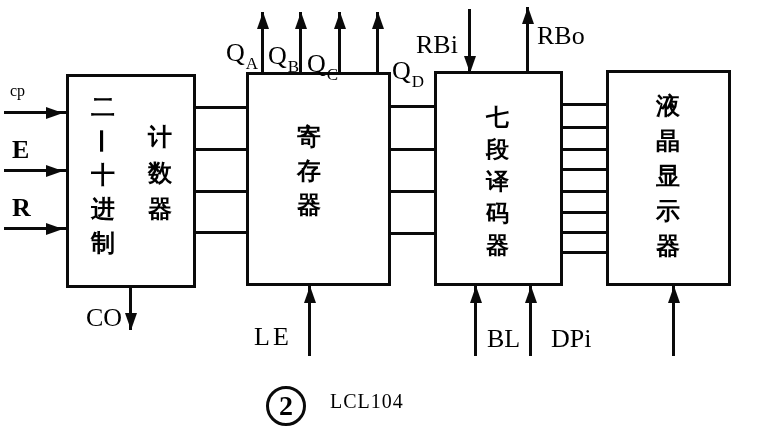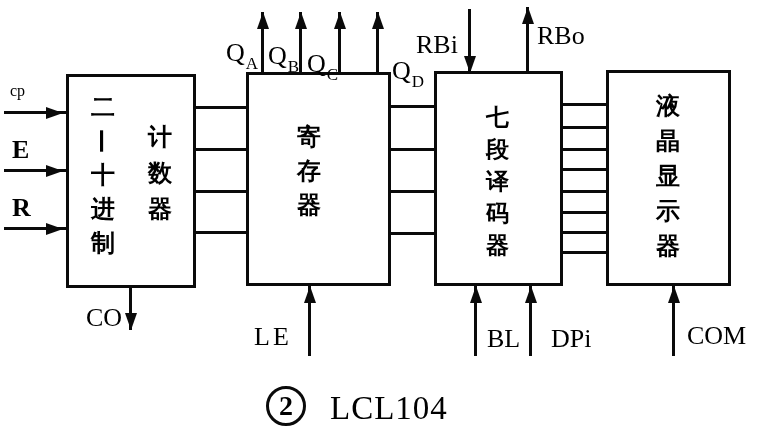--- a/index.html
+++ b/index.html
@@ -30,21 +30,21 @@
   .c34 .vchar { height:34px; line-height:34px; font-size:24px; }
   .c36 .vchar { height:36px; line-height:36px; font-size:24px; }
   .c32 .vchar { height:32px; line-height:32px; font-size:23px; }
   .c35 .vchar { height:35px; line-height:35px; font-size:24px; }
   .capcircle {
     position:absolute; left:266px; top:386px; width:40px; height:40px;
     border:3px solid #0a0a0a; border-radius:50%; box-sizing:border-box;
     display:flex; align-items:center; justify-content:center;
     font-size:28px; font-weight:600;
   }
-  .capcode { position:absolute; left:330px; top:390px; font-size:33px; letter-spacing:1px; }
+  .capcode { position:absolute; left:330px; top:390px; font-size:20px; letter-spacing:1px; }
 </style>
 </head>
 <body>
 
 <div id="stage">
 
   <div class="box" style="left:66px; top:74px; width:130px; height:214px;"></div>
   <div class="box" style="left:246px; top:72px; width:145px; height:214px;"></div>
   <div class="box" style="left:434px; top:71px; width:129px; height:215px;"></div>
   <div class="box" style="left:606px; top:70px; width:125px; height:216px;"></div>
@@ -99,21 +99,20 @@
   <div class="qlbl" style="left:346px; top:58px;margin-left:46px;">
     <span>Q</span><span class="sub">D</span>
   </div>
 
   <div class="lbl" style="left:416px; top:32px;">RBi</div>
   <div class="lbl" style="left:537px; top:23px;">RBo</div>
 
   <div class="lbl" style="left:254px; top:324px; letter-spacing:3px;">LE</div>
   <div class="lbl" style="left:487px; top:326px;">BL</div>
   <div class="lbl" style="left:531px; top:326px;margin-left:20px;">DPi</div>
-  <div class="lbl" style="left:687px; top:323px;">COM</div>
 
   <div class="capcircle">2</div>
   <div class="capcode">LCL104</div>
 
 <div class="hline" style="left: 196px; top: 106px; width: 50px;"></div>
     <div class="hline" style="left: 196px; top: 148px; width: 50px;"></div>
     <div class="hline" style="left: 196px; top: 190px; width: 50px;"></div>
     <div class="hline" style="left: 196px; top: 231px; width: 50px;"></div>
     <div class="hline" style="left: 391px; top: 105px; width: 43px;"></div>
     <div class="hline" style="left: 391px; top: 148px; width: 43px;"></div>

